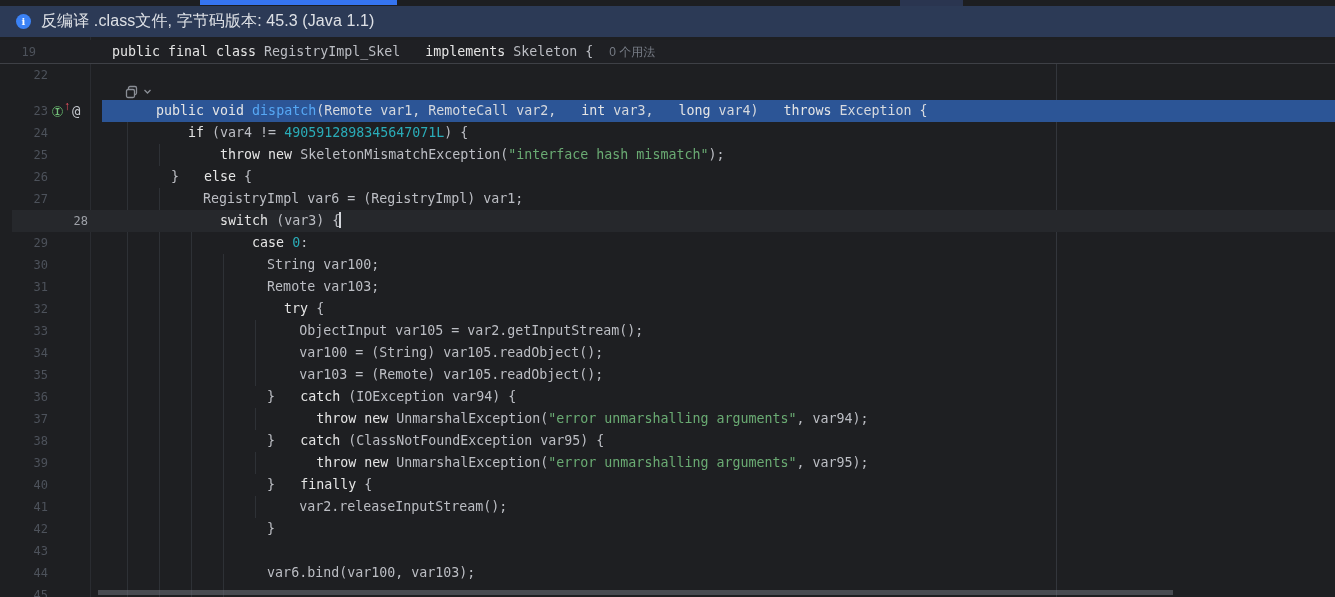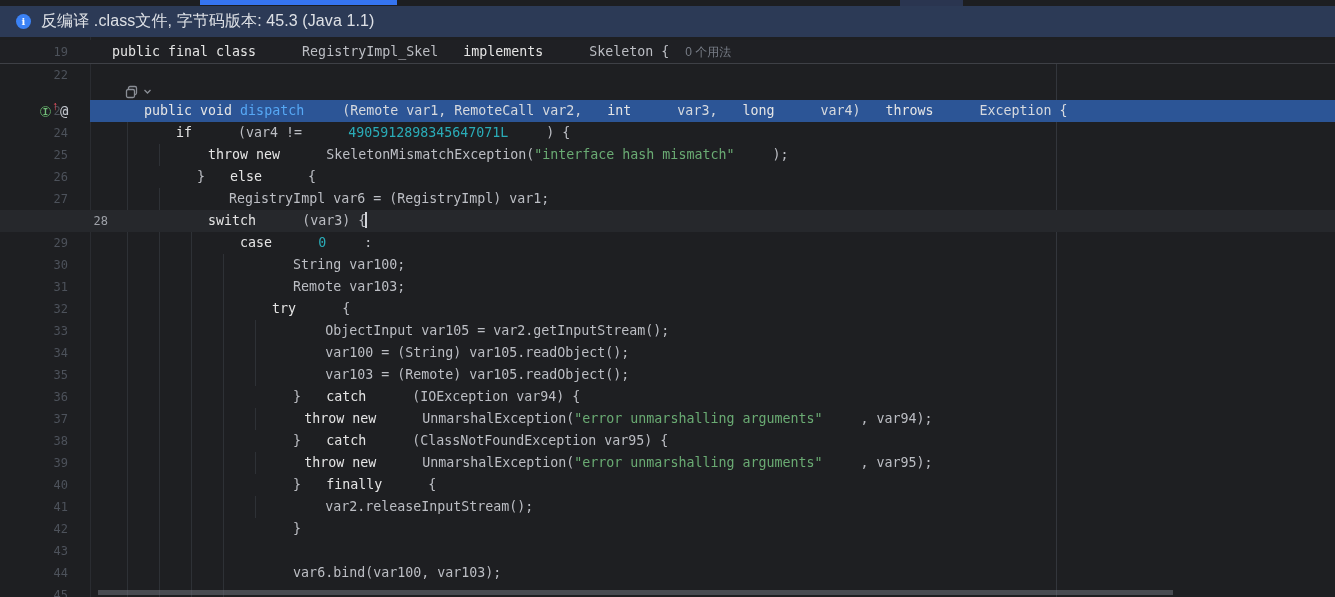--- a/index.html
+++ b/index.html
@@ -20,34 +20,34 @@
   .info-icon{
     width:15px;height:15px;border-radius:50%;background:#3b82f6;flex:0 0 auto;
     display:flex;align-items:center;justify-content:center;
     color:#ffffff;font-size:10px;font-weight:bold;font-family:"DejaVu Serif",serif;line-height:1;
   }
   .banner-text{color:#dde0e5;font-size:16px;letter-spacing:.1px;}
   
   .editor{position:absolute;left:0;top:37px;width:1335px;height:560px;}
   .lnum{
     position:absolute;left:0;top:0;width:36px;text-align:right;
-    color:#4d525b;font-family:"DejaVu Sans Mono",monospace;font-size:12px;line-height:22px;margin-left:32px;
-  }
-  .row{position:absolute;left:0;right:0;height:22px;}
+    color:#4d525b;font-family:"DejaVu Sans Mono",monospace;font-size:12px;line-height:22px;
+  }
+  .row{position:absolute;left:12px;right:0;height:22px;}
   .rowbg{position:absolute;top:0;bottom:0;left:90px;right:0;}
   .row.sel .rowbg{background:#2c5596;}
   .row.caret-row .rowbg{background:#26282c;left:0;}
   .row.caret-row .lnum{color:#9ea1a8;padding-left:40px;}
   .code{
     position:absolute;left:95px;top:0;margin:0;white-space:pre;
     font-family:"DejaVu Sans Mono",monospace;font-size:13.3px;line-height:22px;color:#bcbec4;
   }
   .tok-k{color:#e5e5e5;margin-left:17px;}
-  .tok-d{color:#bcbec4;margin-left:38px;}
-  .tok-n{color:#2aacb8;margin-left:38px;}
+  .tok-d{color:#bcbec4;}
+  .tok-n{color:#2aacb8;}
   .tok-s{color:#6aab73;}
   .tok-m{color:#56a8f5;}
   .row.sel .tok-d{color:#d6d9de;}
   .caret-bar{display:inline-block;width:2px;height:16px;background:#d3d5da;vertical-align:-3px;margin-left:-1px;}
   .usage-hint{color:#787d87;font-size:12px;margin-left:16px;font-family:Liberation Sans, sans-serif;}
   
   .sticky-row{
     position:absolute;left:0;top:3px;right:0;height:24px;background:#1f2024;
     border-bottom:1px solid #3e4046;box-sizing:border-box;
   }

